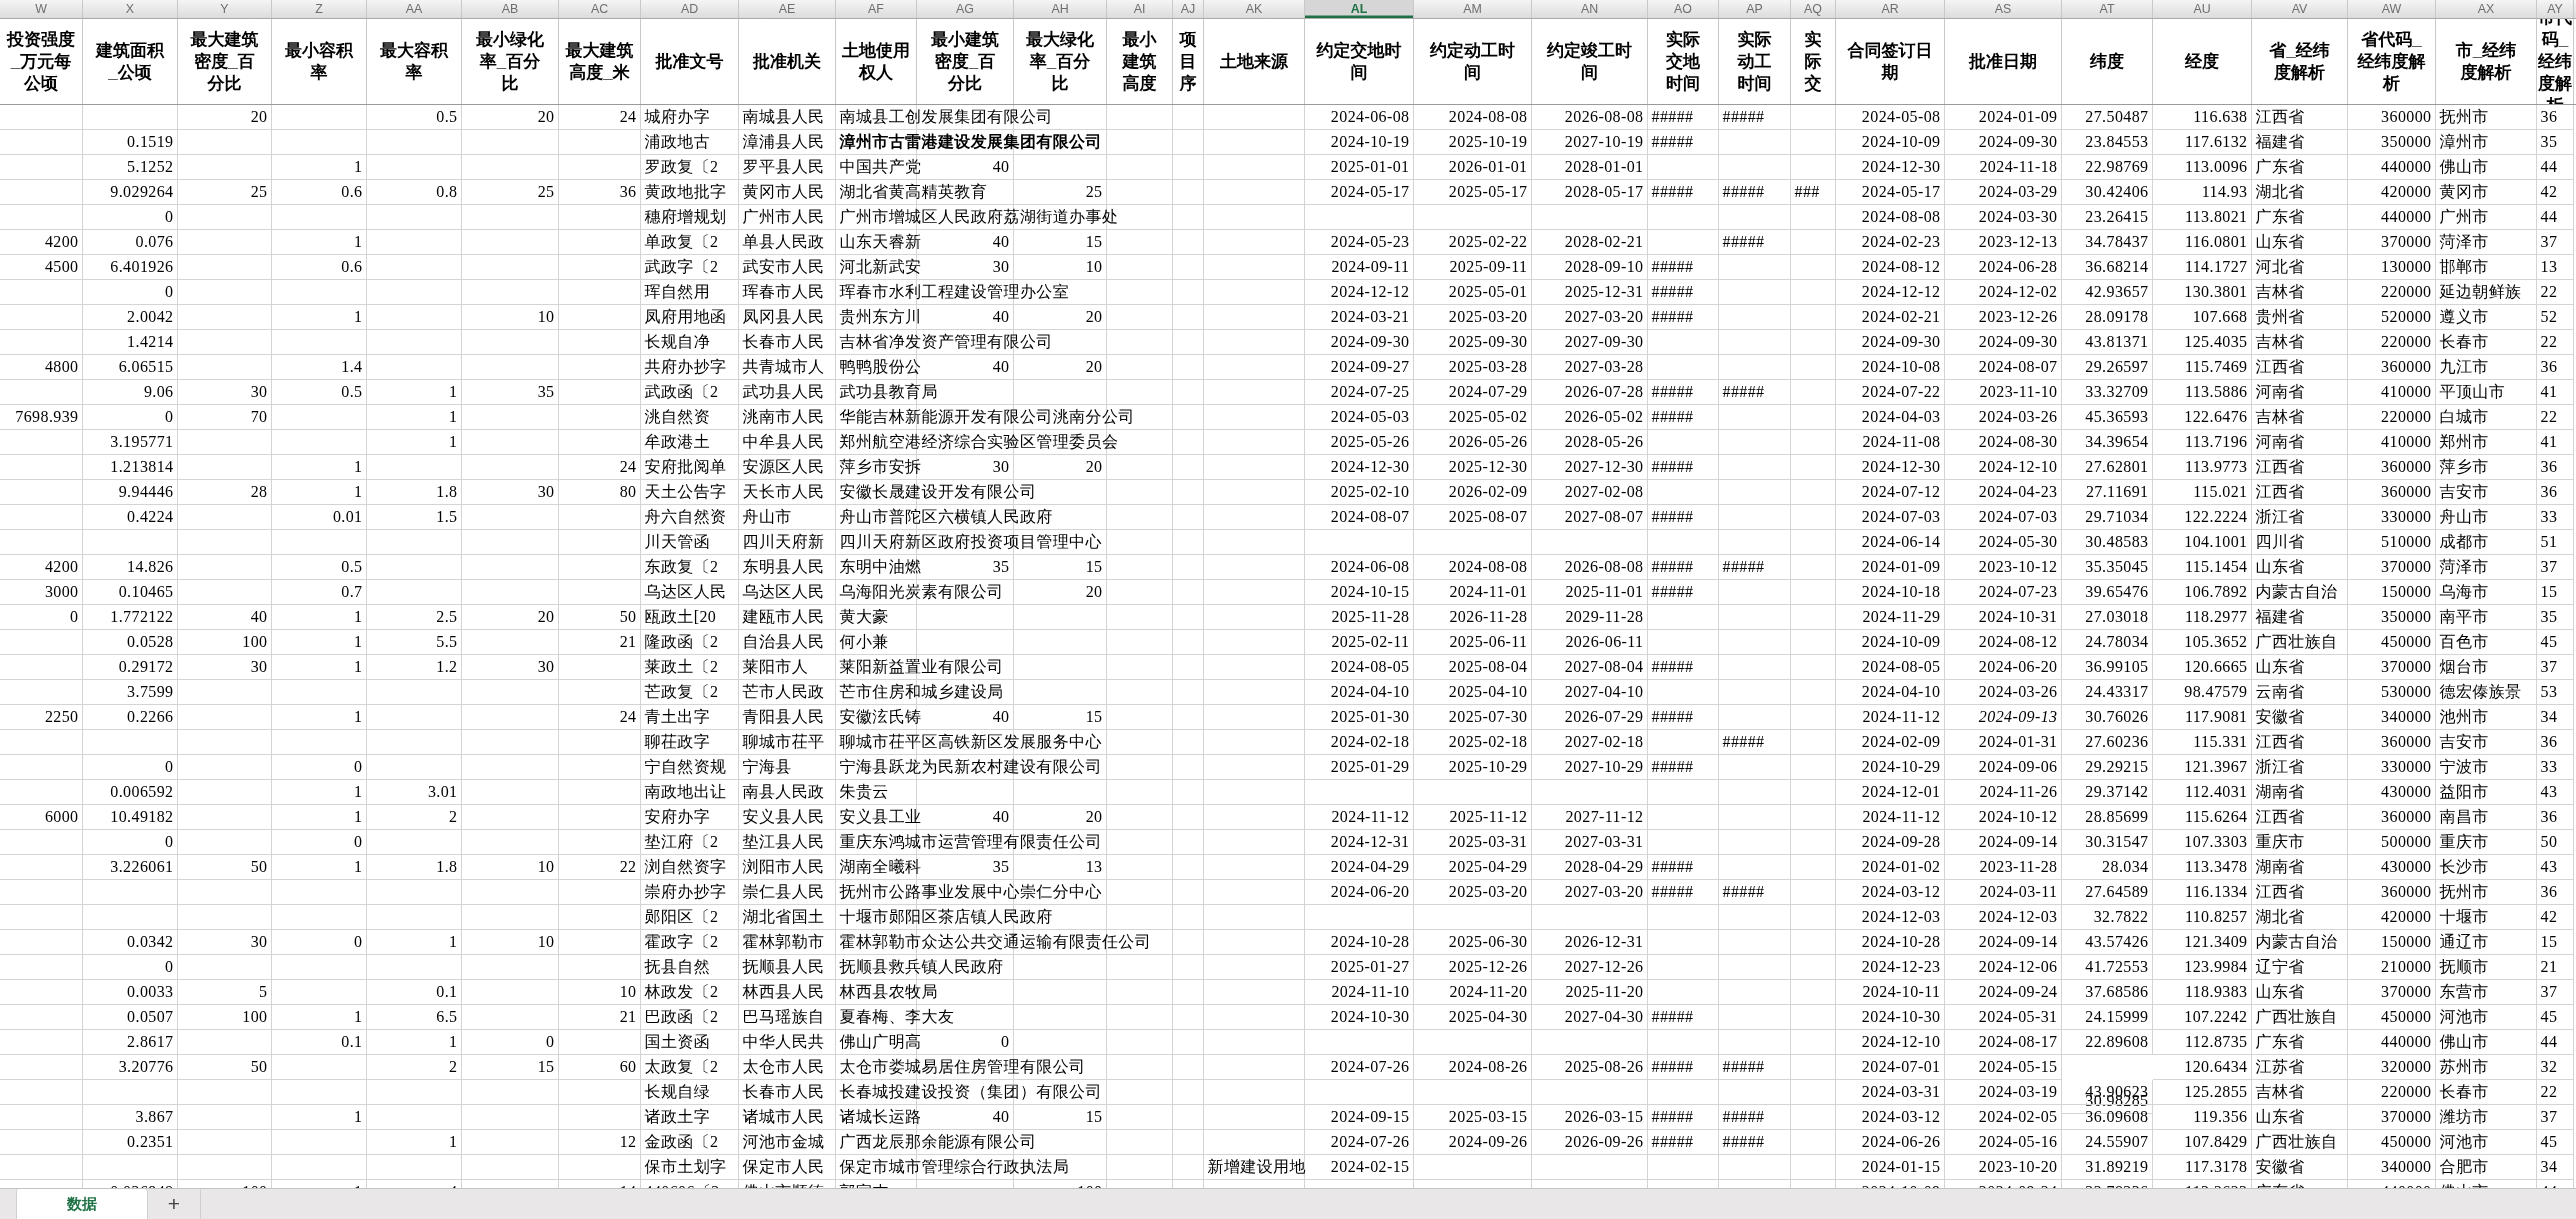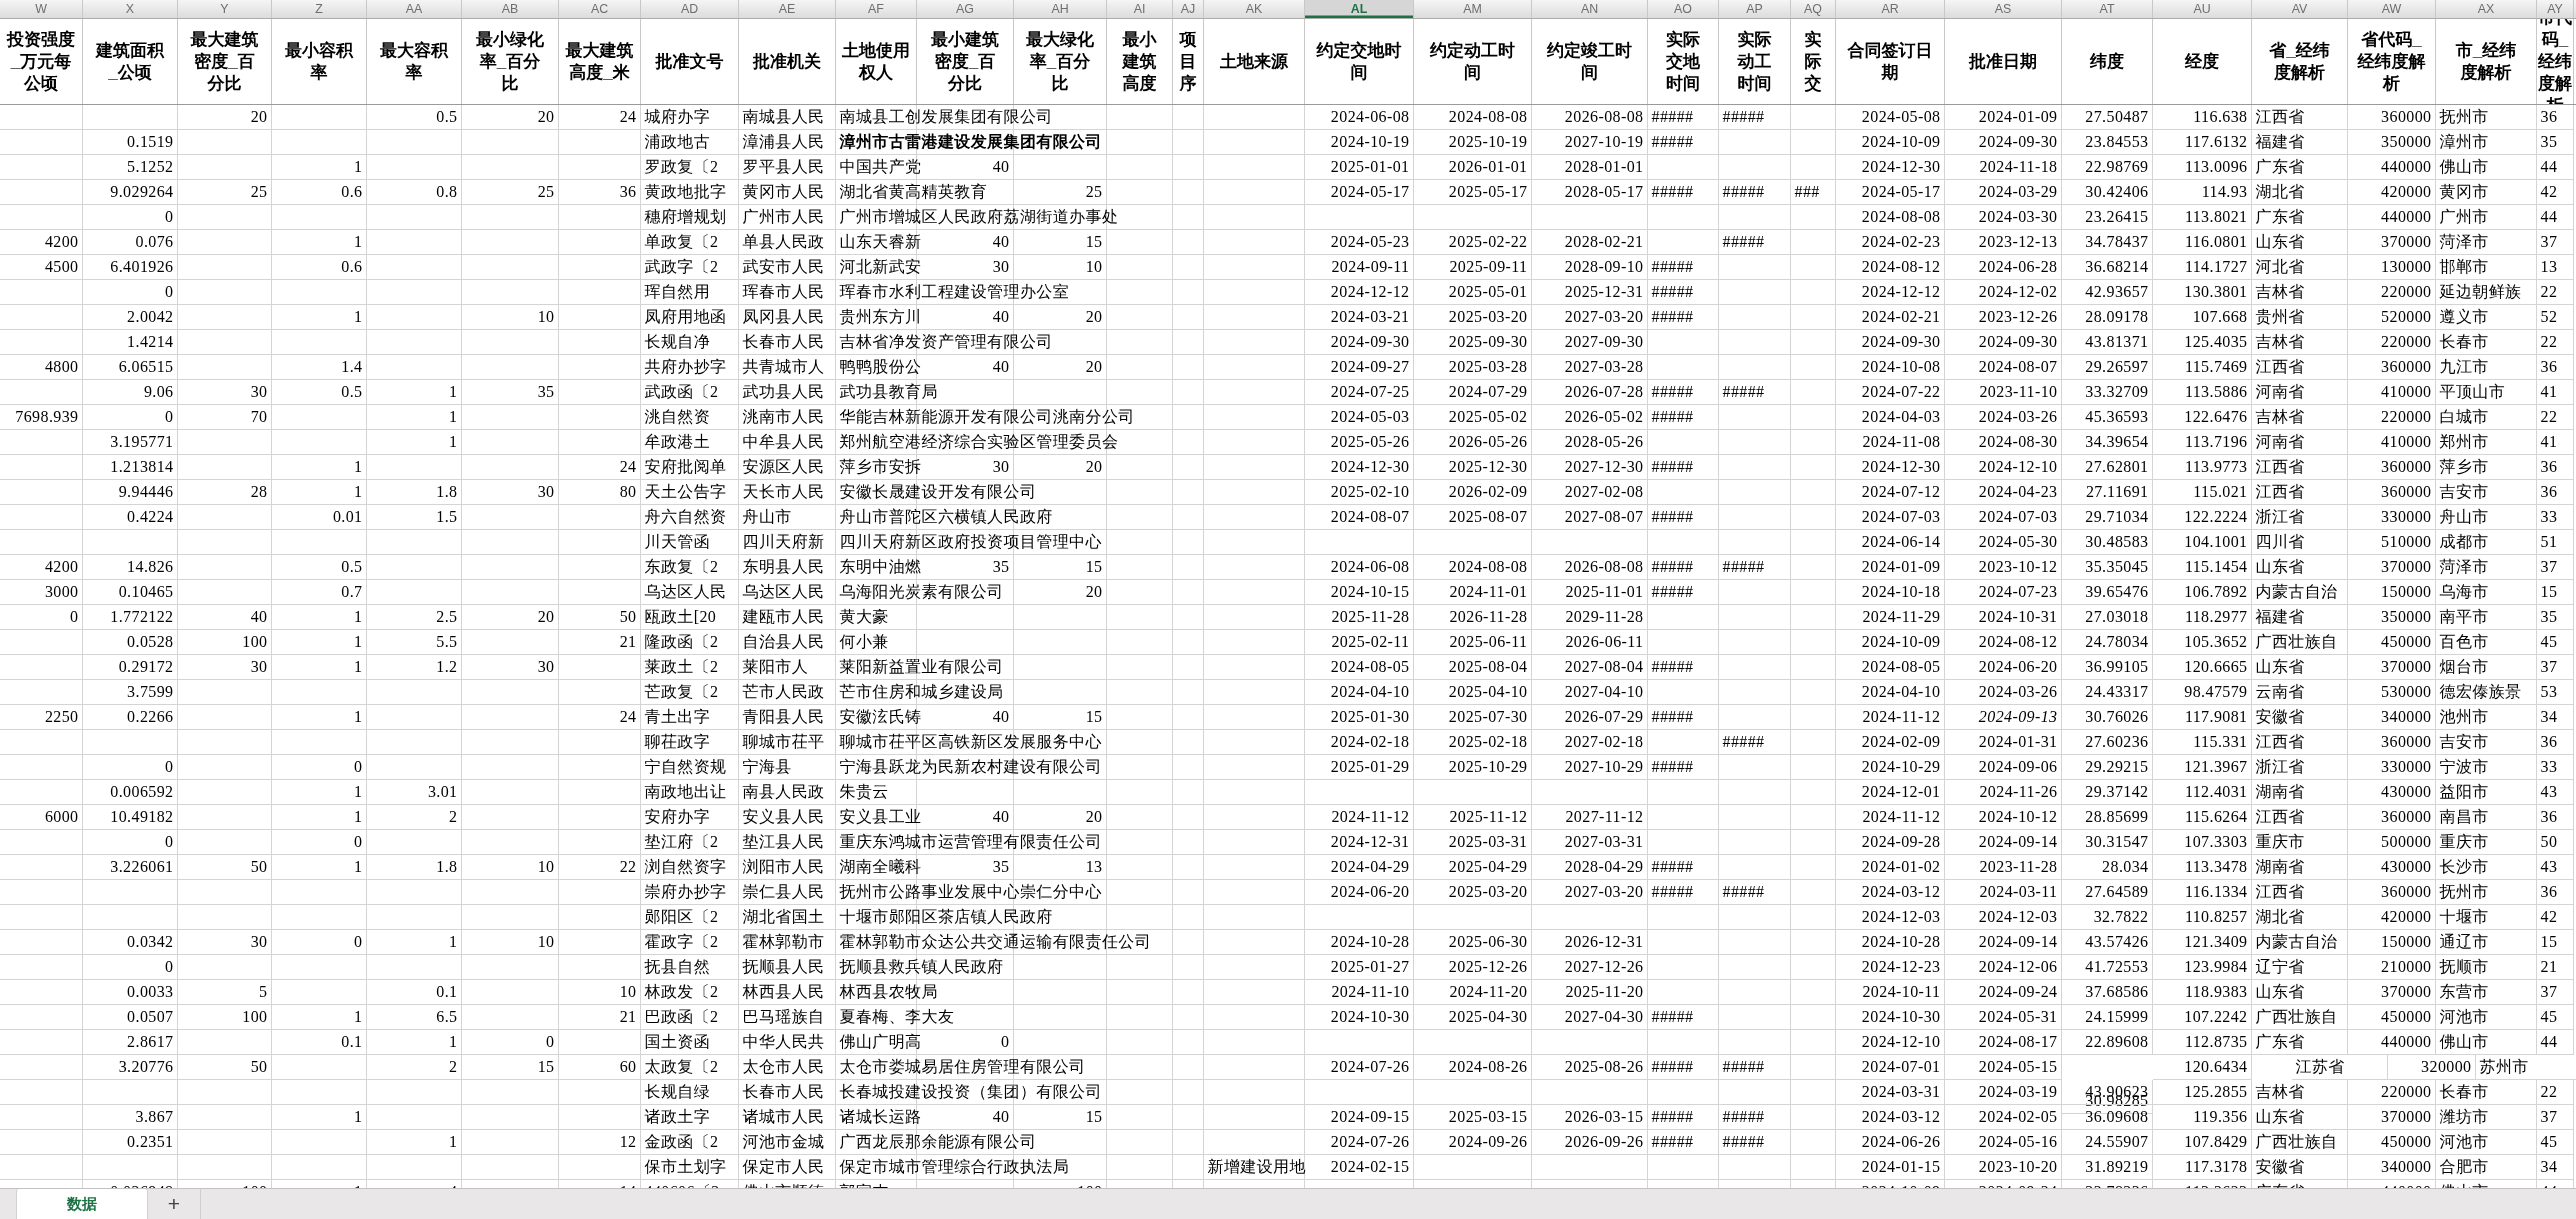--- a/index.html
+++ b/index.html
@@ -1331,21 +1331,21 @@
         <div class="cell r" style="width: 109px;">2024-07-26</div>
         <div class="cell r" style="width: 118px;">2024-08-26</div>
         <div class="cell r" style="width: 116px;">2025-08-26</div>
         <div class="cell l" style="width: 71px;">#####</div>
         <div class="cell l" style="width: 72px;">#####</div>
         <div class="cell l" style="width: 45px;"></div>
         <div class="cell r" style="width: 109px;">2024-07-01</div>
         <div class="cell r" style="width: 117px;">2024-05-15</div>
         <div class="cell r" style="width: 91px; margin-top: 34px;">30.98285</div>
         <div class="cell r" style="width: 99px;">120.6434</div>
-        <div class="cell l" style="width: 96px; margin-left: 40px;">江苏省</div>
+        <div class="cell l" style="width: 96px;">江苏省</div>
         <div class="cell r" style="width: 88px;">320000</div>
         <div class="cell l" style="width: 101px;">苏州市</div>
         <div class="cell l" style="width: 37px;">32</div>
       </div>
       <div class="trow">
         <div class="cell r" style="width: 83px;"></div>
         <div class="cell r" style="width: 95px;"></div>
         <div class="cell r" style="width: 94px;"></div>
         <div class="cell r" style="width: 95px;"></div>
         <div class="cell r" style="width: 95px;"></div>

